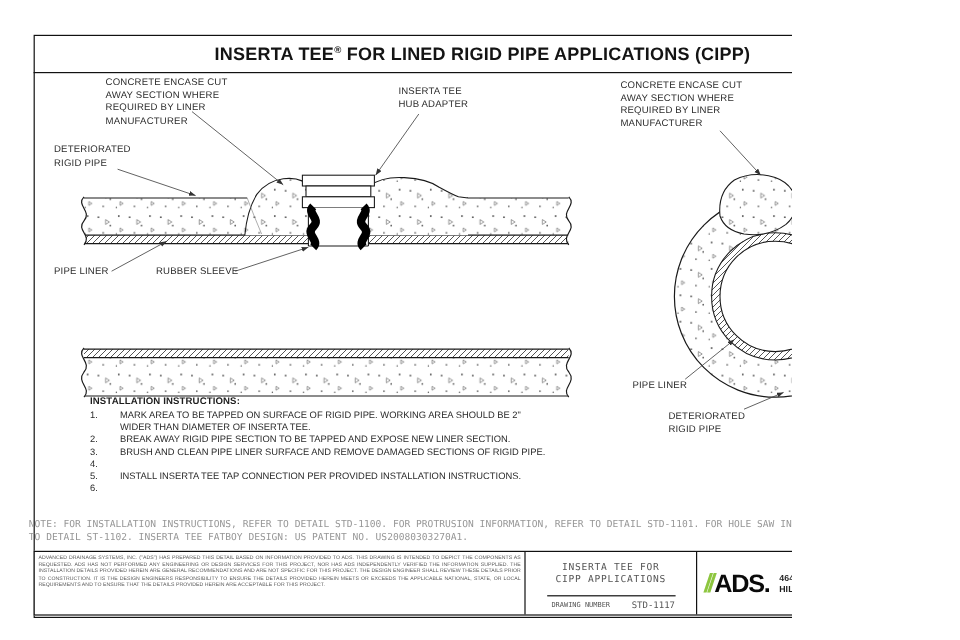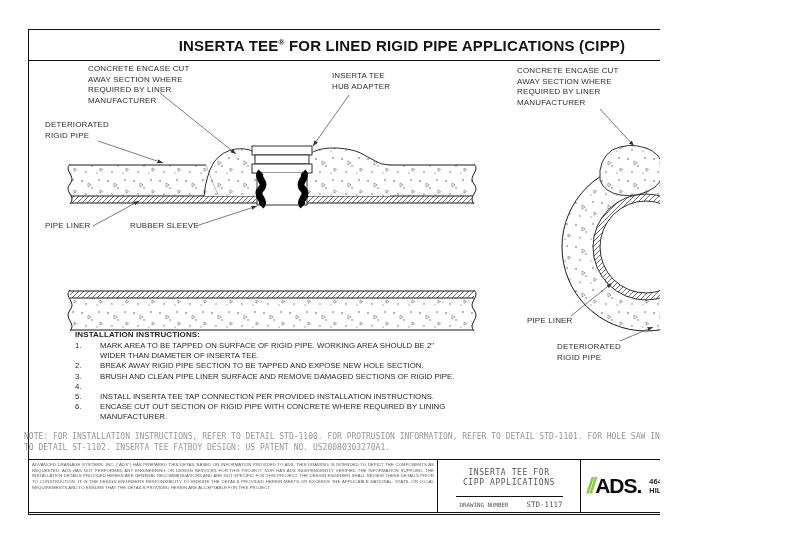--- a/index.html
+++ b/index.html
@@ -170,37 +170,35 @@
 
   <div id="instructions">
     <div class="head">INSTALLATION INSTRUCTIONS:</div>
     <div class="inst-row">
         <span class="num">1.</span>
         <span class="txt">MARK AREA TO BE TAPPED ON SURFACE OF RIGID PIPE. WORKING AREA SHOULD BE 2"
 WIDER THAN DIAMETER OF INSERTA TEE.</span>
       </div>
     <div class="inst-row">
         <span class="num">2.</span>
-        <span class="txt">BREAK AWAY RIGID PIPE SECTION TO BE TAPPED AND EXPOSE NEW HOLE SECTION.</span>
+        <span class="txt">BREAK AWAY RIGID PIPE SECTION TO BE TAPPED AND EXPOSE NEW LINER SECTION.</span>
       </div>
     <div class="inst-row">
         <span class="num">3.</span>
         <span class="txt">BRUSH AND CLEAN PIPE LINER SURFACE AND REMOVE DAMAGED SECTIONS OF RIGID PIPE.</span>
       </div>
     <div class="inst-row">
         <span class="num">4.</span>
       </div>
     <div class="inst-row">
         <span class="num">5.</span>
         <span class="txt">INSTALL INSERTA TEE TAP CONNECTION PER PROVIDED INSTALLATION INSTRUCTIONS.</span>
       </div>
     <div class="inst-row">
         <span class="num">6.</span>
-        <span class="txt">ENCASE CUT OUT SECTION OF RIGID PIPE WITH CONCRETE WHERE REQUIRED BY LINING
-MANUFACTURER.</span>
       </div>
   </div>
 
   <div id="note">NOTE: FOR INSTALLATION INSTRUCTIONS, REFER TO DETAIL STD-1100. FOR PROTRUSION INFORMATION, REFER TO DETAIL STD-1101. FOR HOLE SAW INFORMATION, REFER TO DETAIL ST-1102. INSERTA TEE FATBOY DESIGN: US PATENT NO. US20080303270A1.</div>
 
   <div id="tblock">
     <div class="tb-cell" id="tb-disc">
       <div class="inner">ADVANCED DRAINAGE SYSTEMS, INC. ("ADS") HAS PREPARED THIS DETAIL BASED ON INFORMATION PROVIDED TO ADS.  THIS DRAWING IS INTENDED TO DEPICT THE COMPONENTS AS REQUESTED.  ADS HAS NOT PERFORMED ANY ENGINEERING OR DESIGN SERVICES FOR THIS PROJECT, NOR HAS ADS INDEPENDENTLY VERIFIED THE INFORMATION SUPPLIED.  THE INSTALLATION DETAILS PROVIDED HEREIN ARE GENERAL RECOMMENDATIONS AND ARE NOT SPECIFIC FOR THIS PROJECT.  THE DESIGN ENGINEER SHALL REVIEW THESE DETAILS PRIOR TO CONSTRUCTION.  IT IS THE DESIGN ENGINEERS RESPONSIBILITY TO ENSURE THE DETAILS PROVIDED HEREIN MEETS OR EXCEEDS THE APPLICABLE NATIONAL, STATE, OR LOCAL REQUIREMENTS AND TO ENSURE THAT THE DETAILS PROVIDED HEREIN ARE ACCEPTABLE FOR THIS PROJECT.</div>
     </div>
     <div class="tb-cell" id="tb-title">

